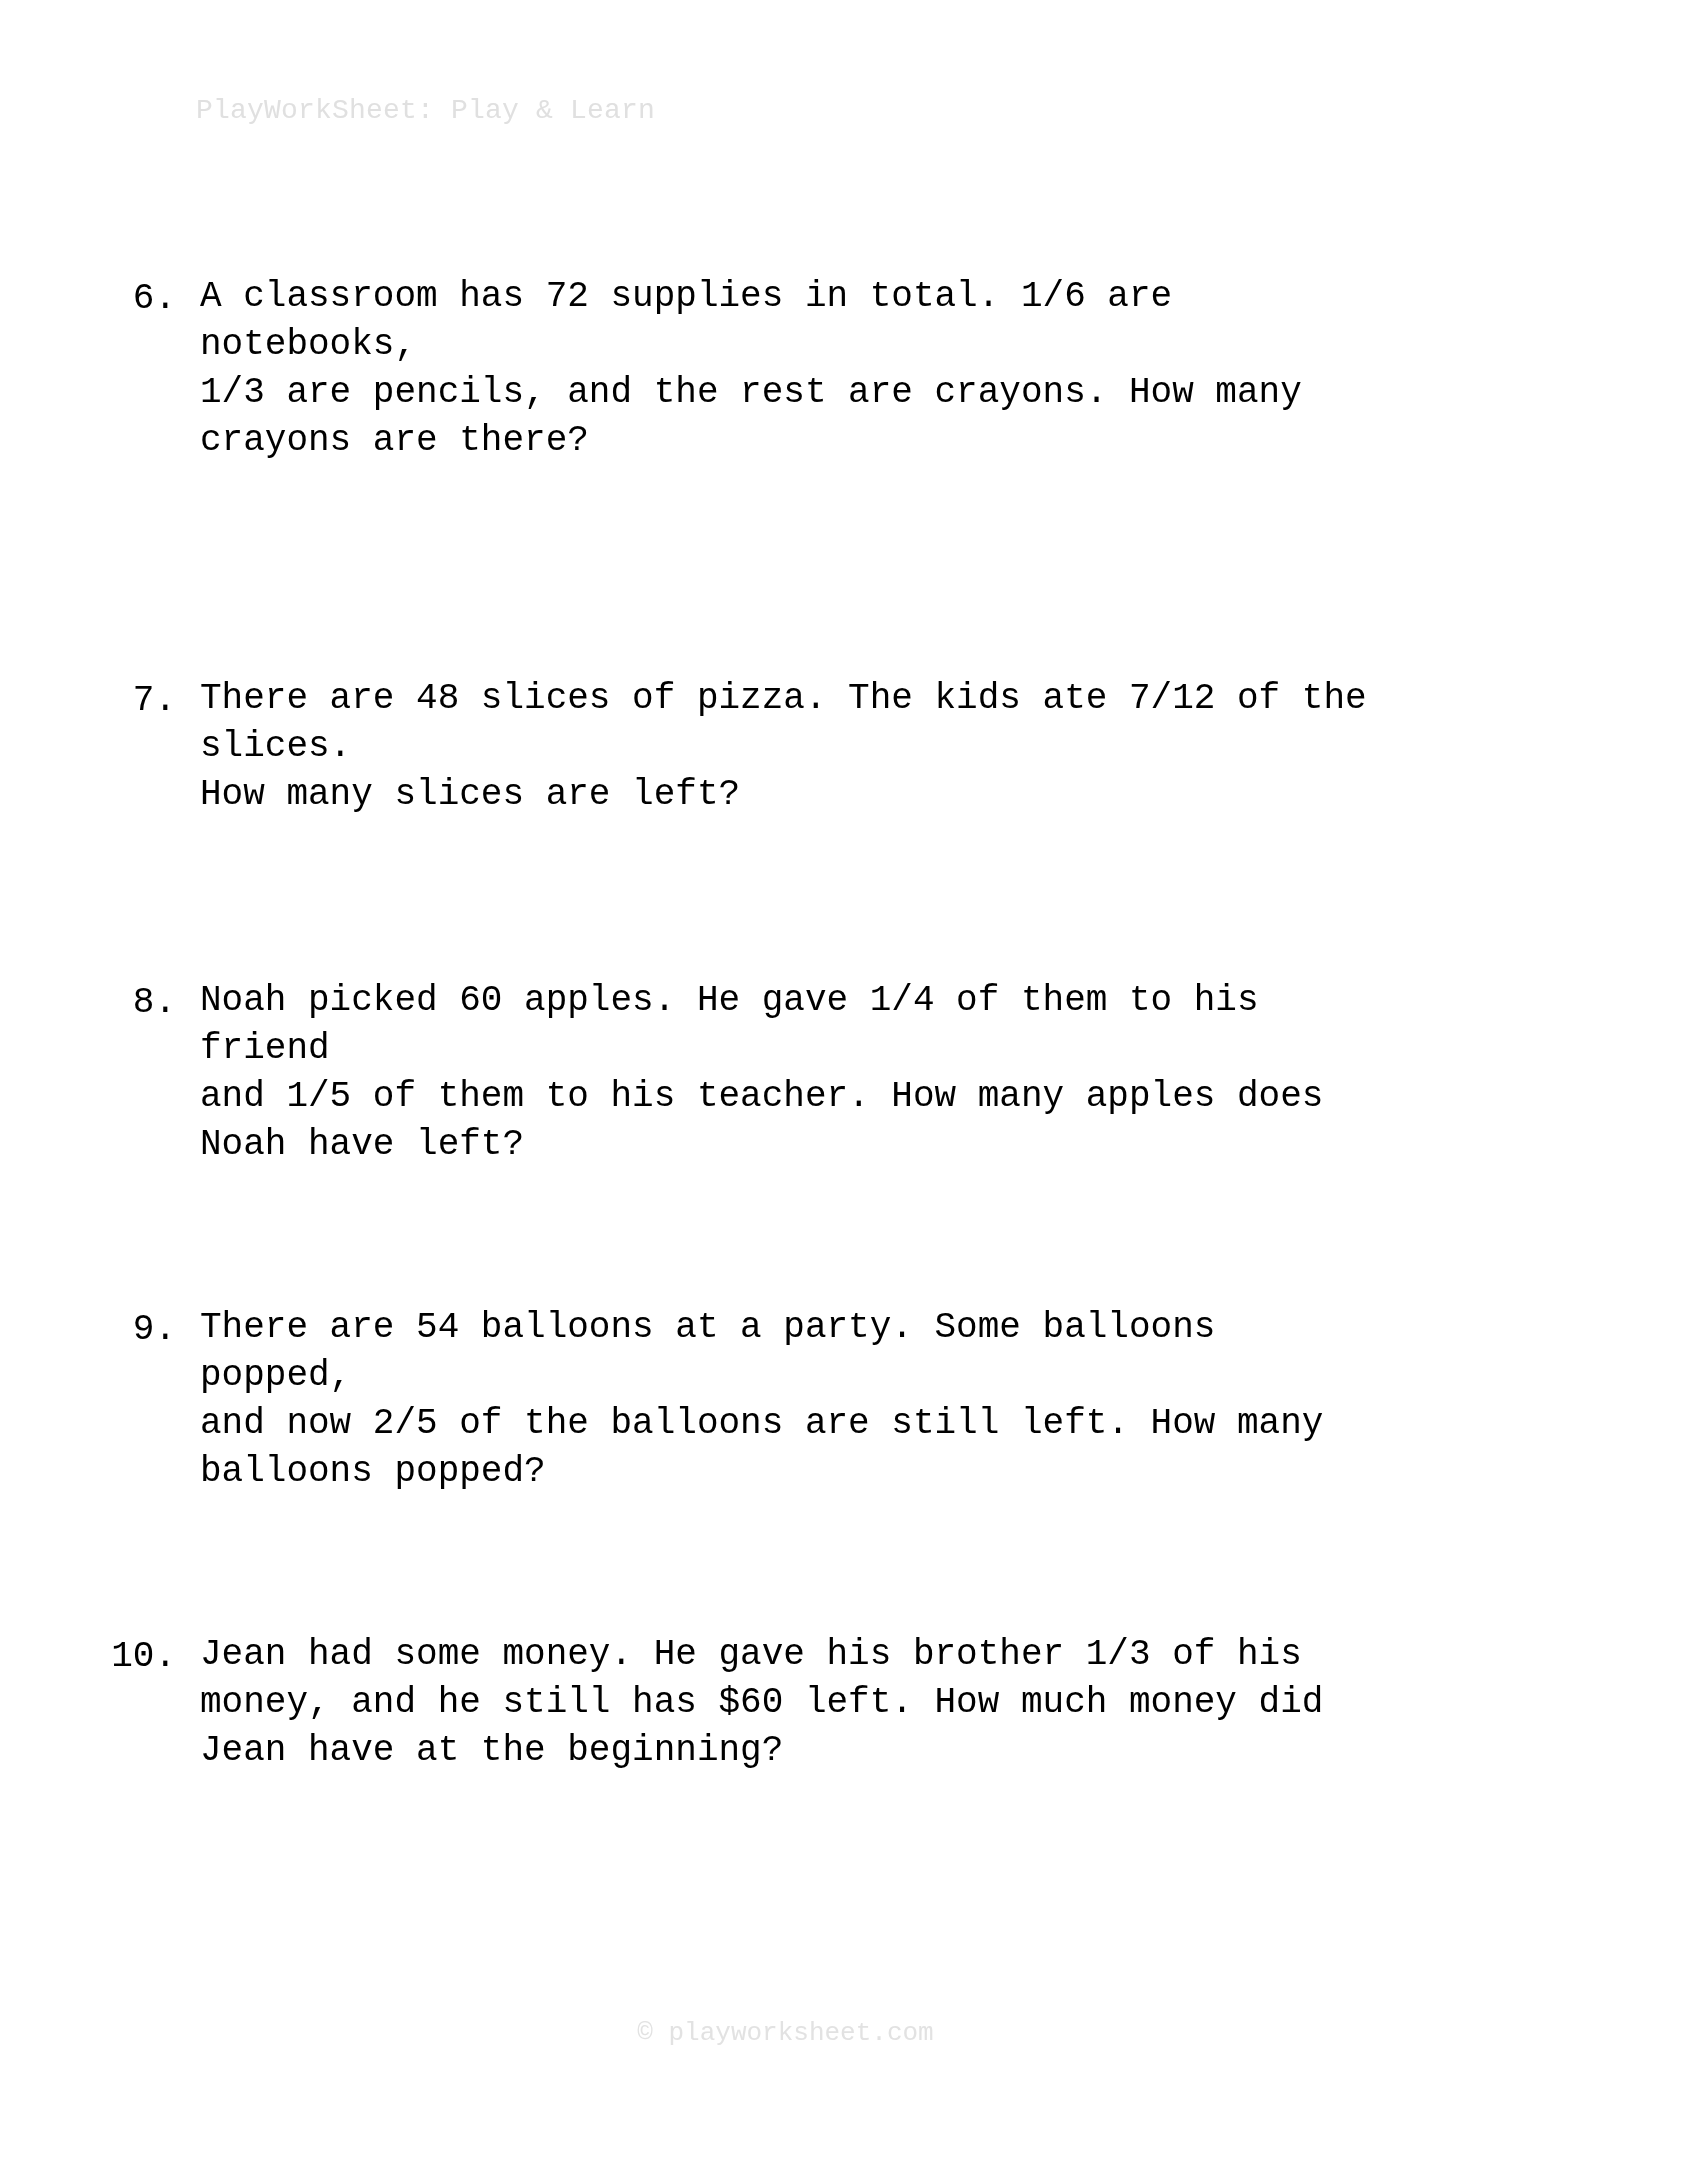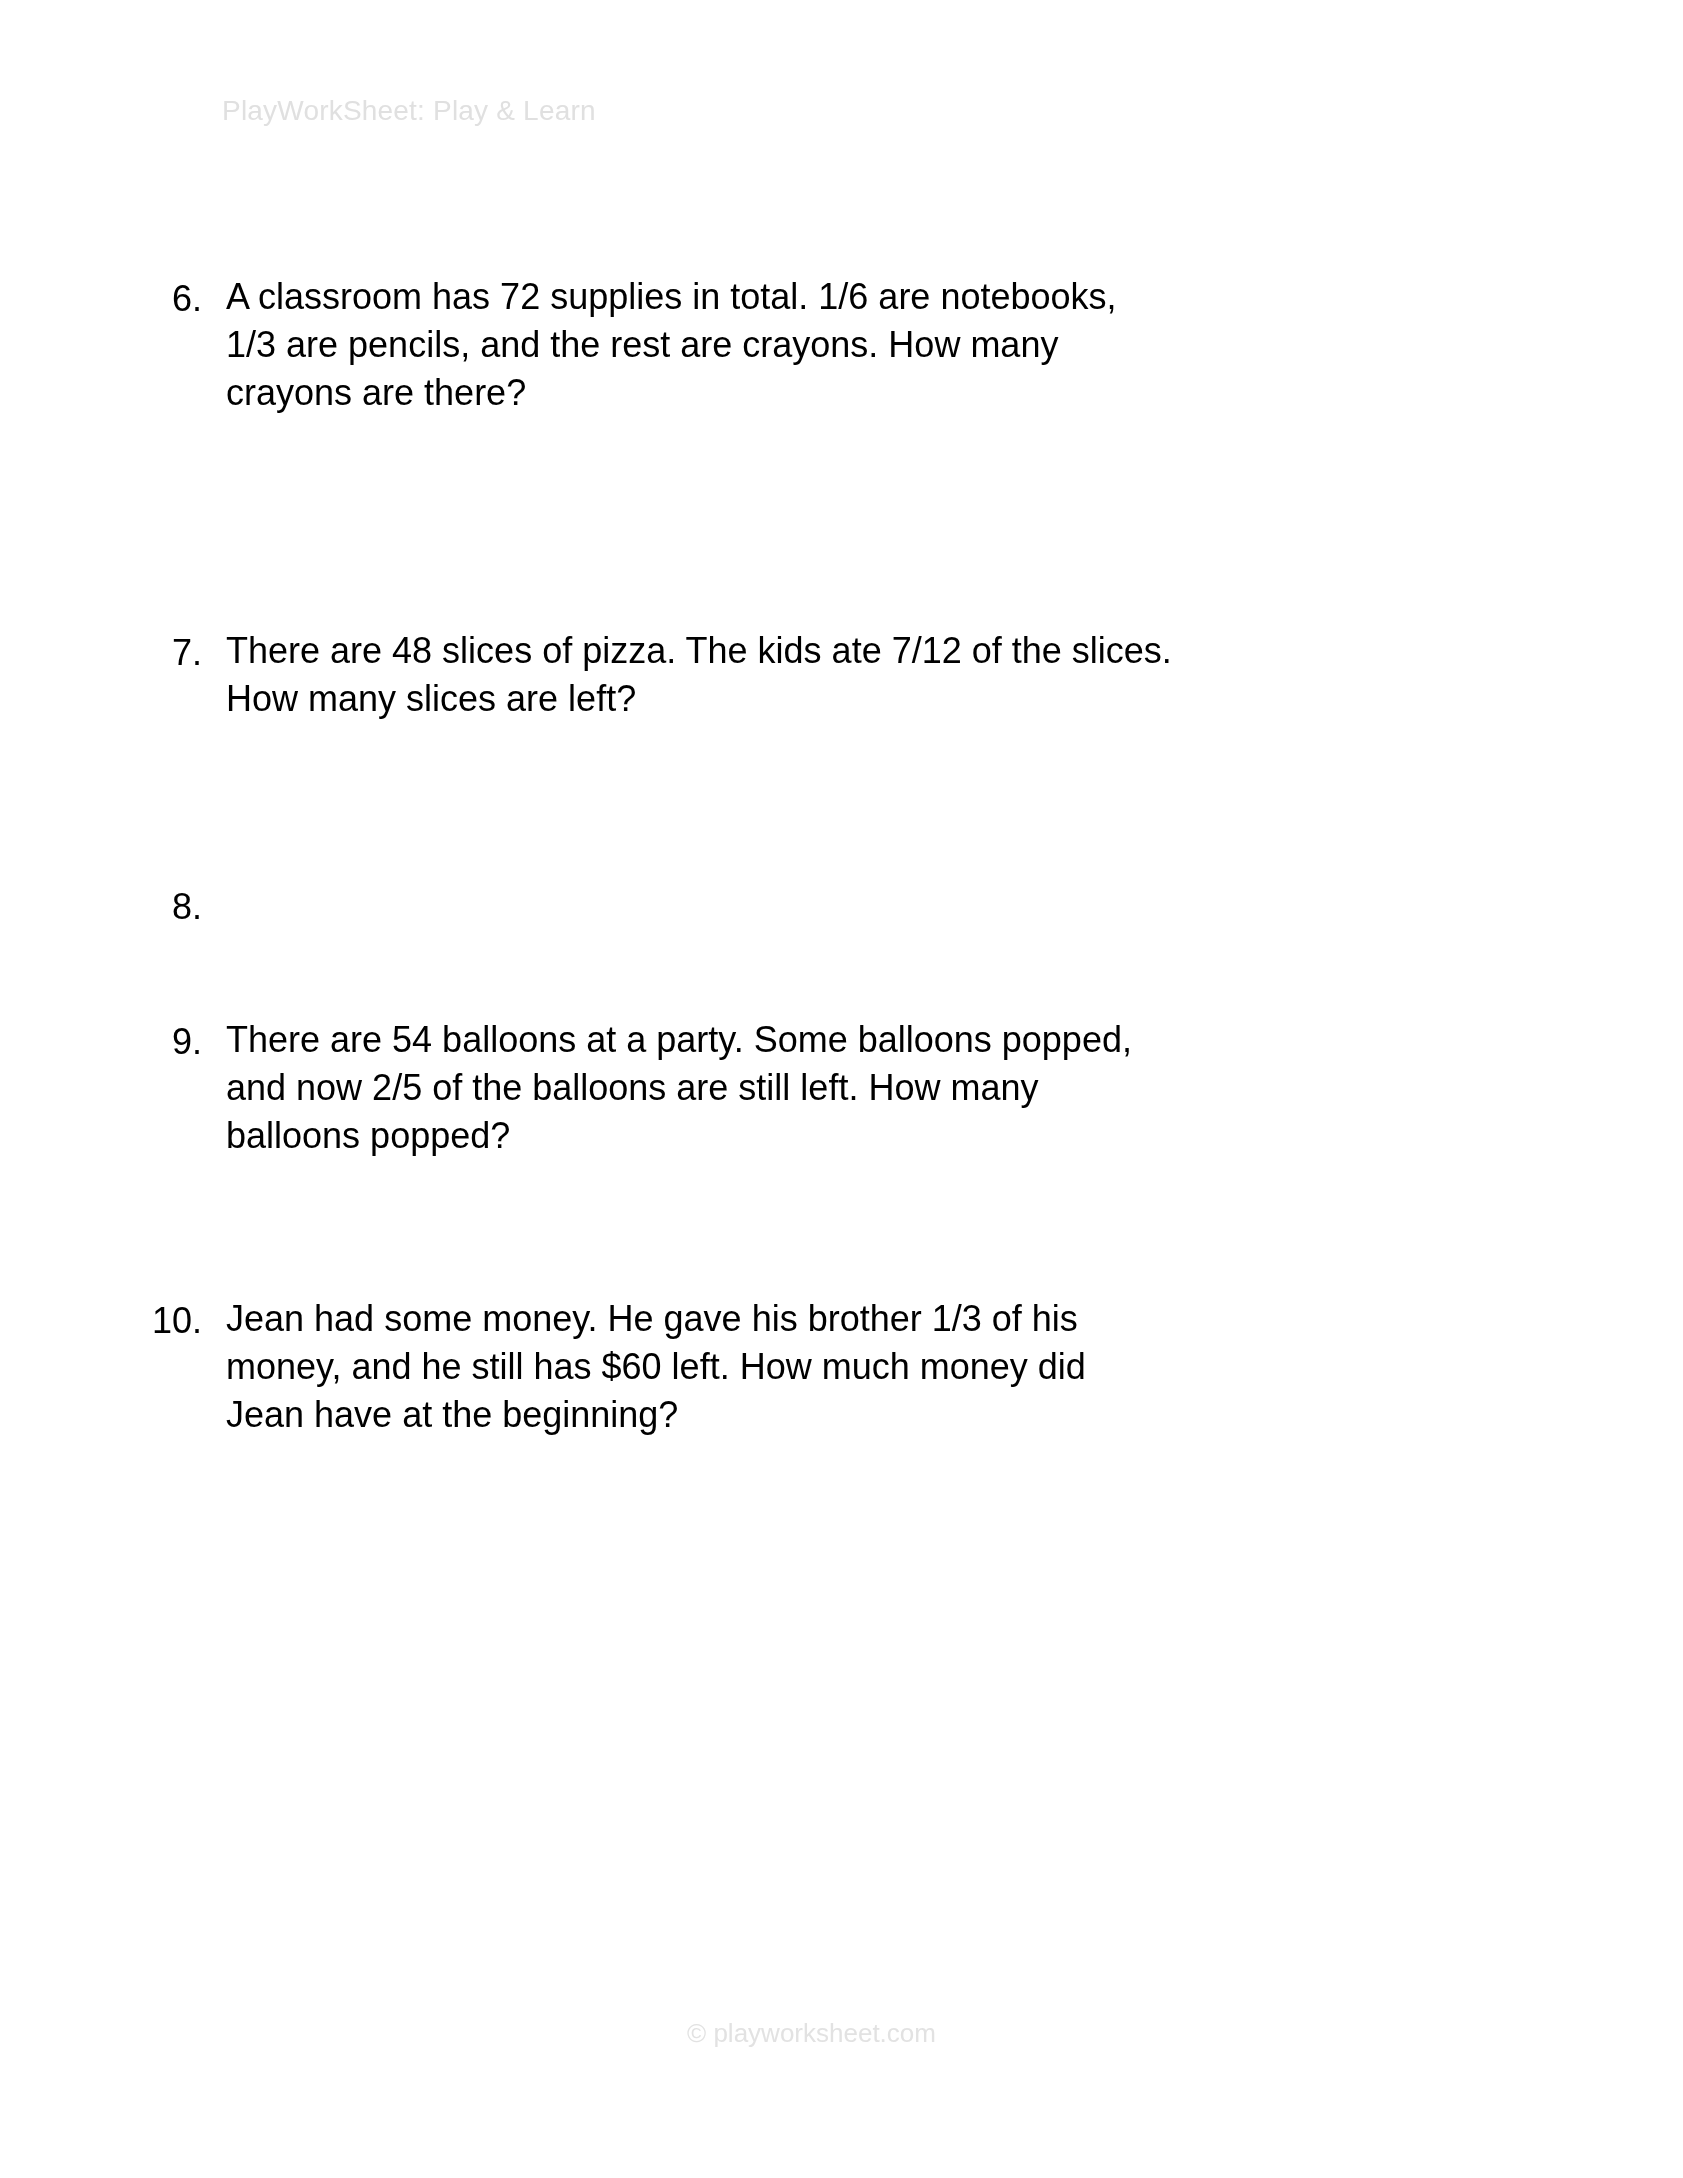--- a/index.html
+++ b/index.html
@@ -6,23 +6,22 @@
     margin: 0;
     padding: 0;
     background: #ffffff;
   }
 
   .page {
     position: relative;
     width: 1658px;
     height: 2178px;
     background: #ffffff;
-    font-family: Liberation Sans, sans-serif;
+    font-family: Liberation Mono, monospace;
     overflow: hidden;
-    margin-left: 26px;
   }
 
   
   .brand {
     position: absolute;
     left: 196px;
     top: 95px;
     font-size: 28px;
     color: #e0e0e0;
     letter-spacing: 0.2px;
@@ -104,20 +103,23 @@
       </div>
       <div style="height: 210px;"></div>
       <div class="problem">
         <div class="problem-number">7.</div>
         <div class="problem-text">There are 48 slices of pizza. The kids ate 7/12 of the slices.
 How many slices are left?</div>
       </div>
       <div style="height: 158px;"></div>
       <div class="problem">
         <div class="problem-number">8.</div>
+        <div class="problem-text">Noah picked 60 apples. He gave 1/4 of them to his friend
+and 1/5 of them to his teacher. How many apples does
+Noah have left?</div>
       </div>
       <div style="height: 135px;"></div>
       <div class="problem">
         <div class="problem-number">9.</div>
         <div class="problem-text">There are 54 balloons at a party. Some balloons popped,
 and now 2/5 of the balloons are still left. How many
 balloons popped?</div>
       </div>
       <div style="height: 135px;"></div>
       <div class="problem">

